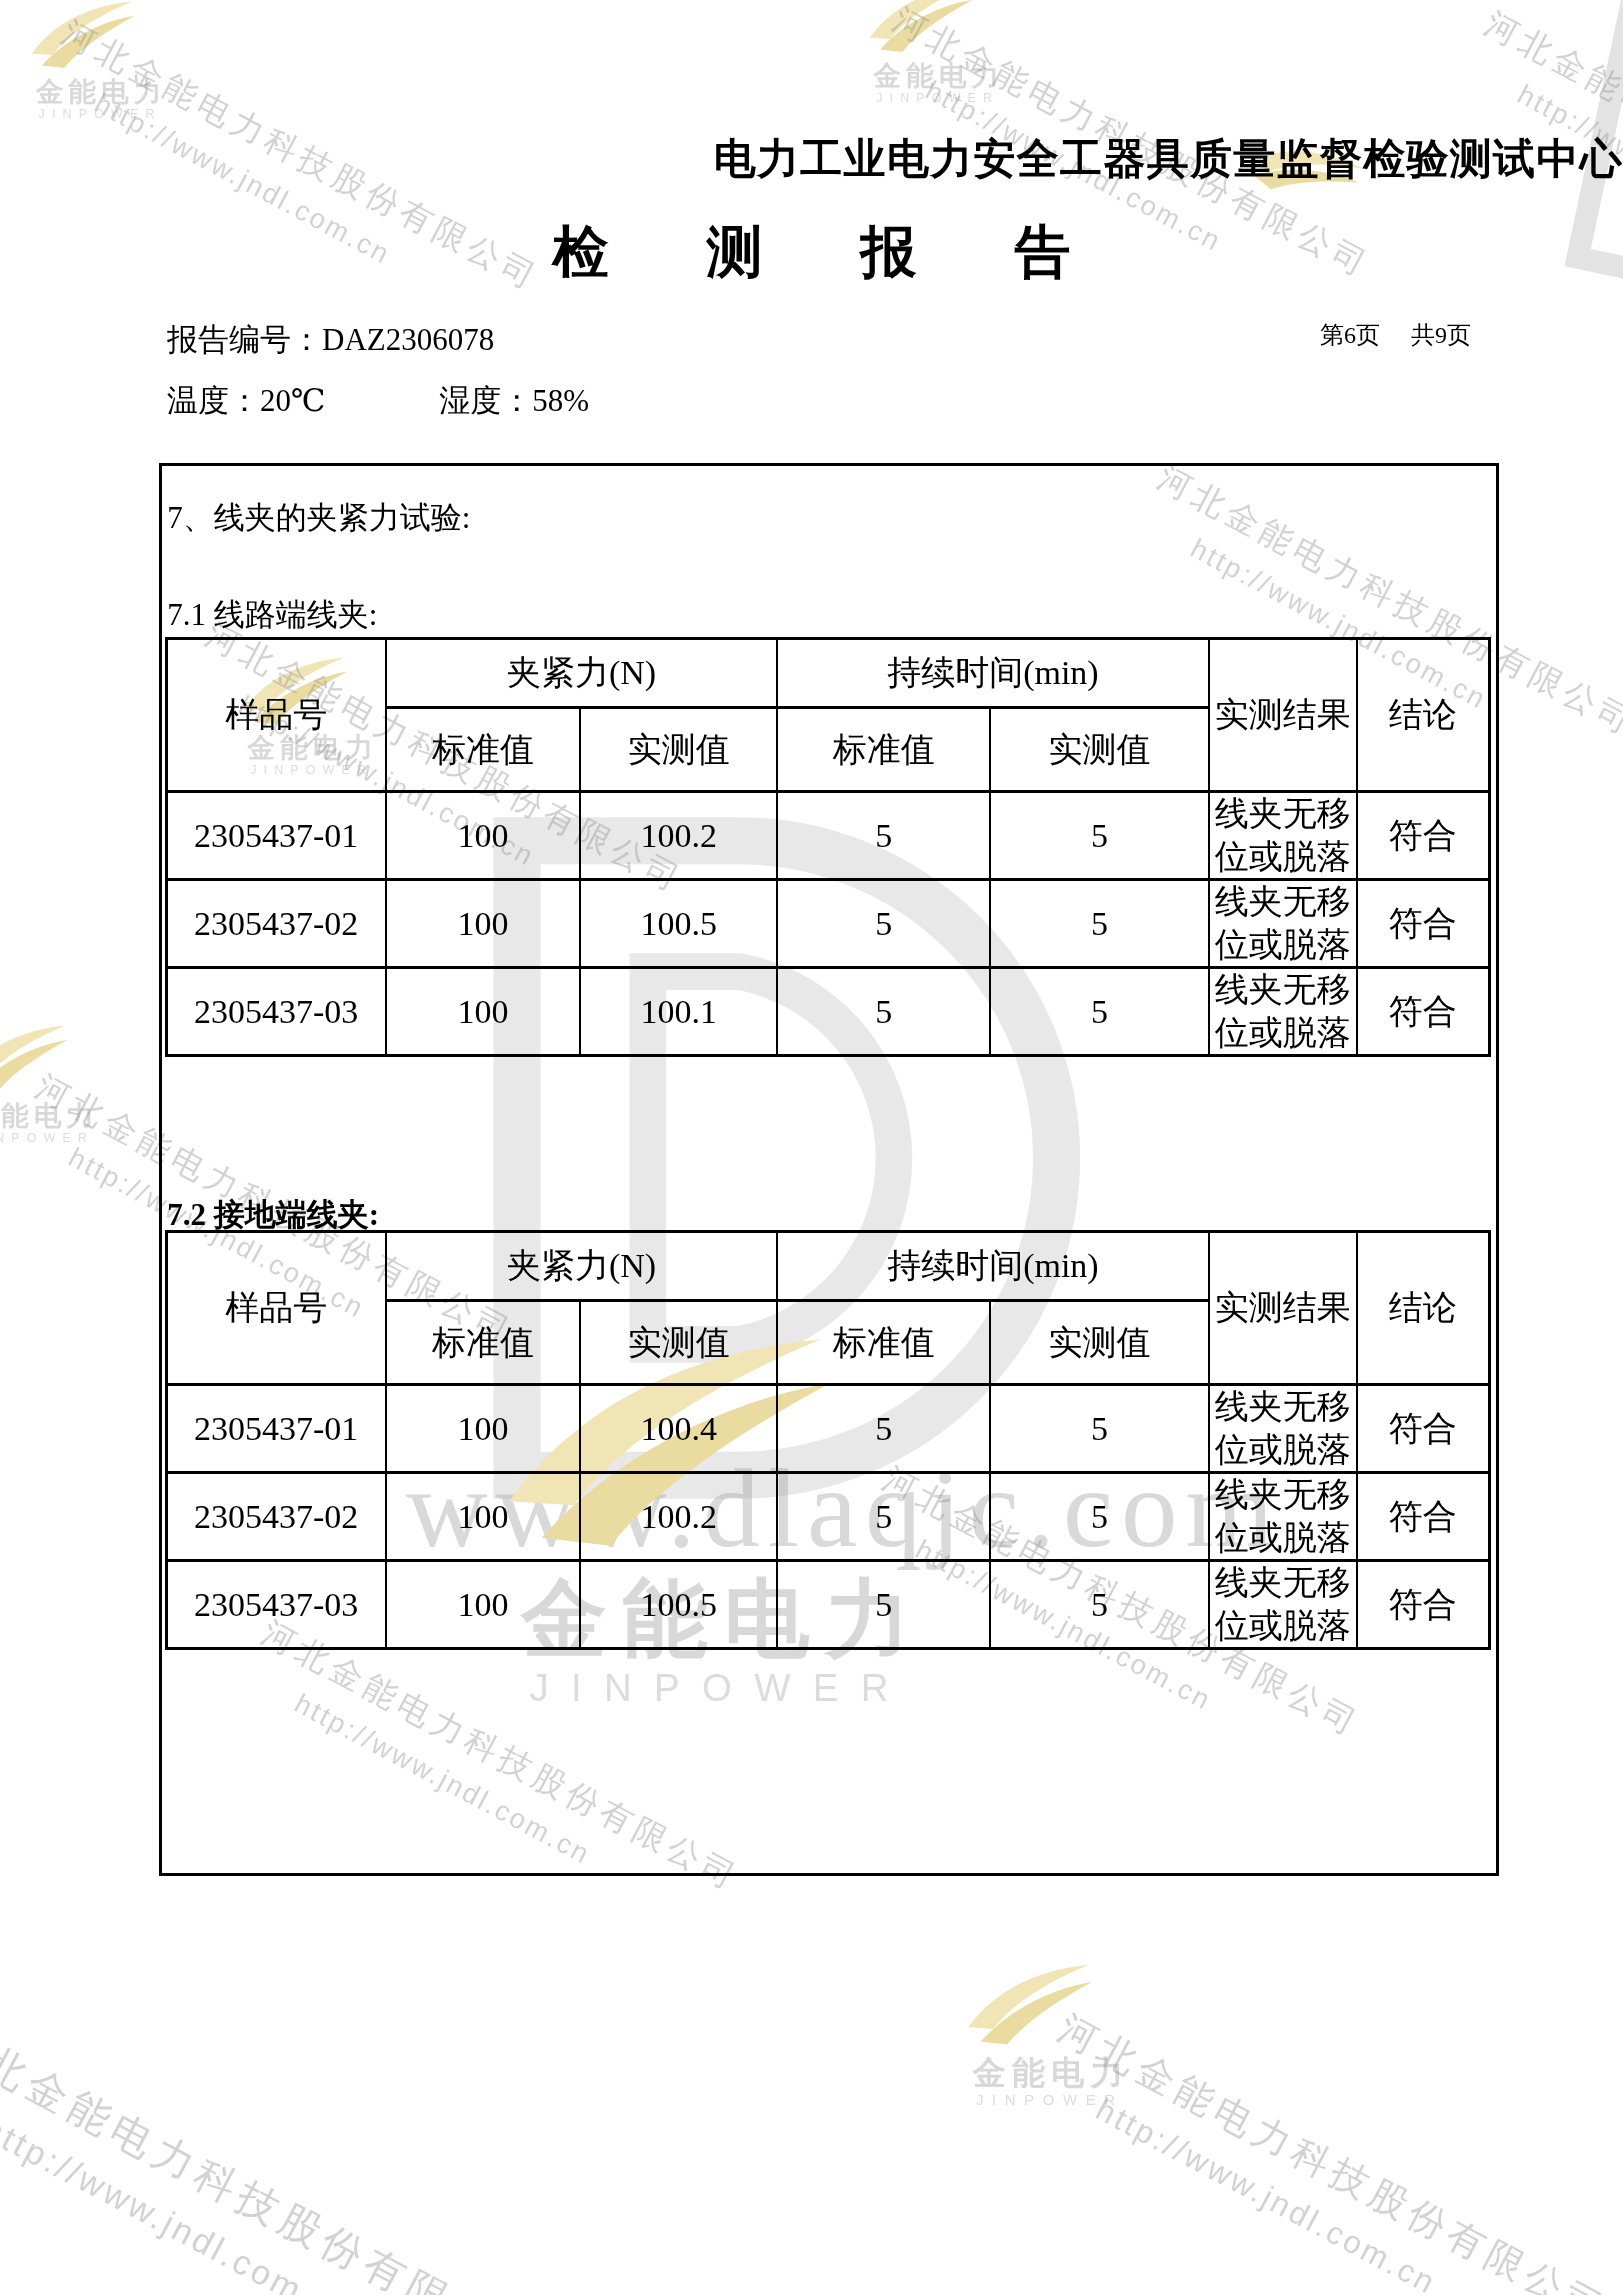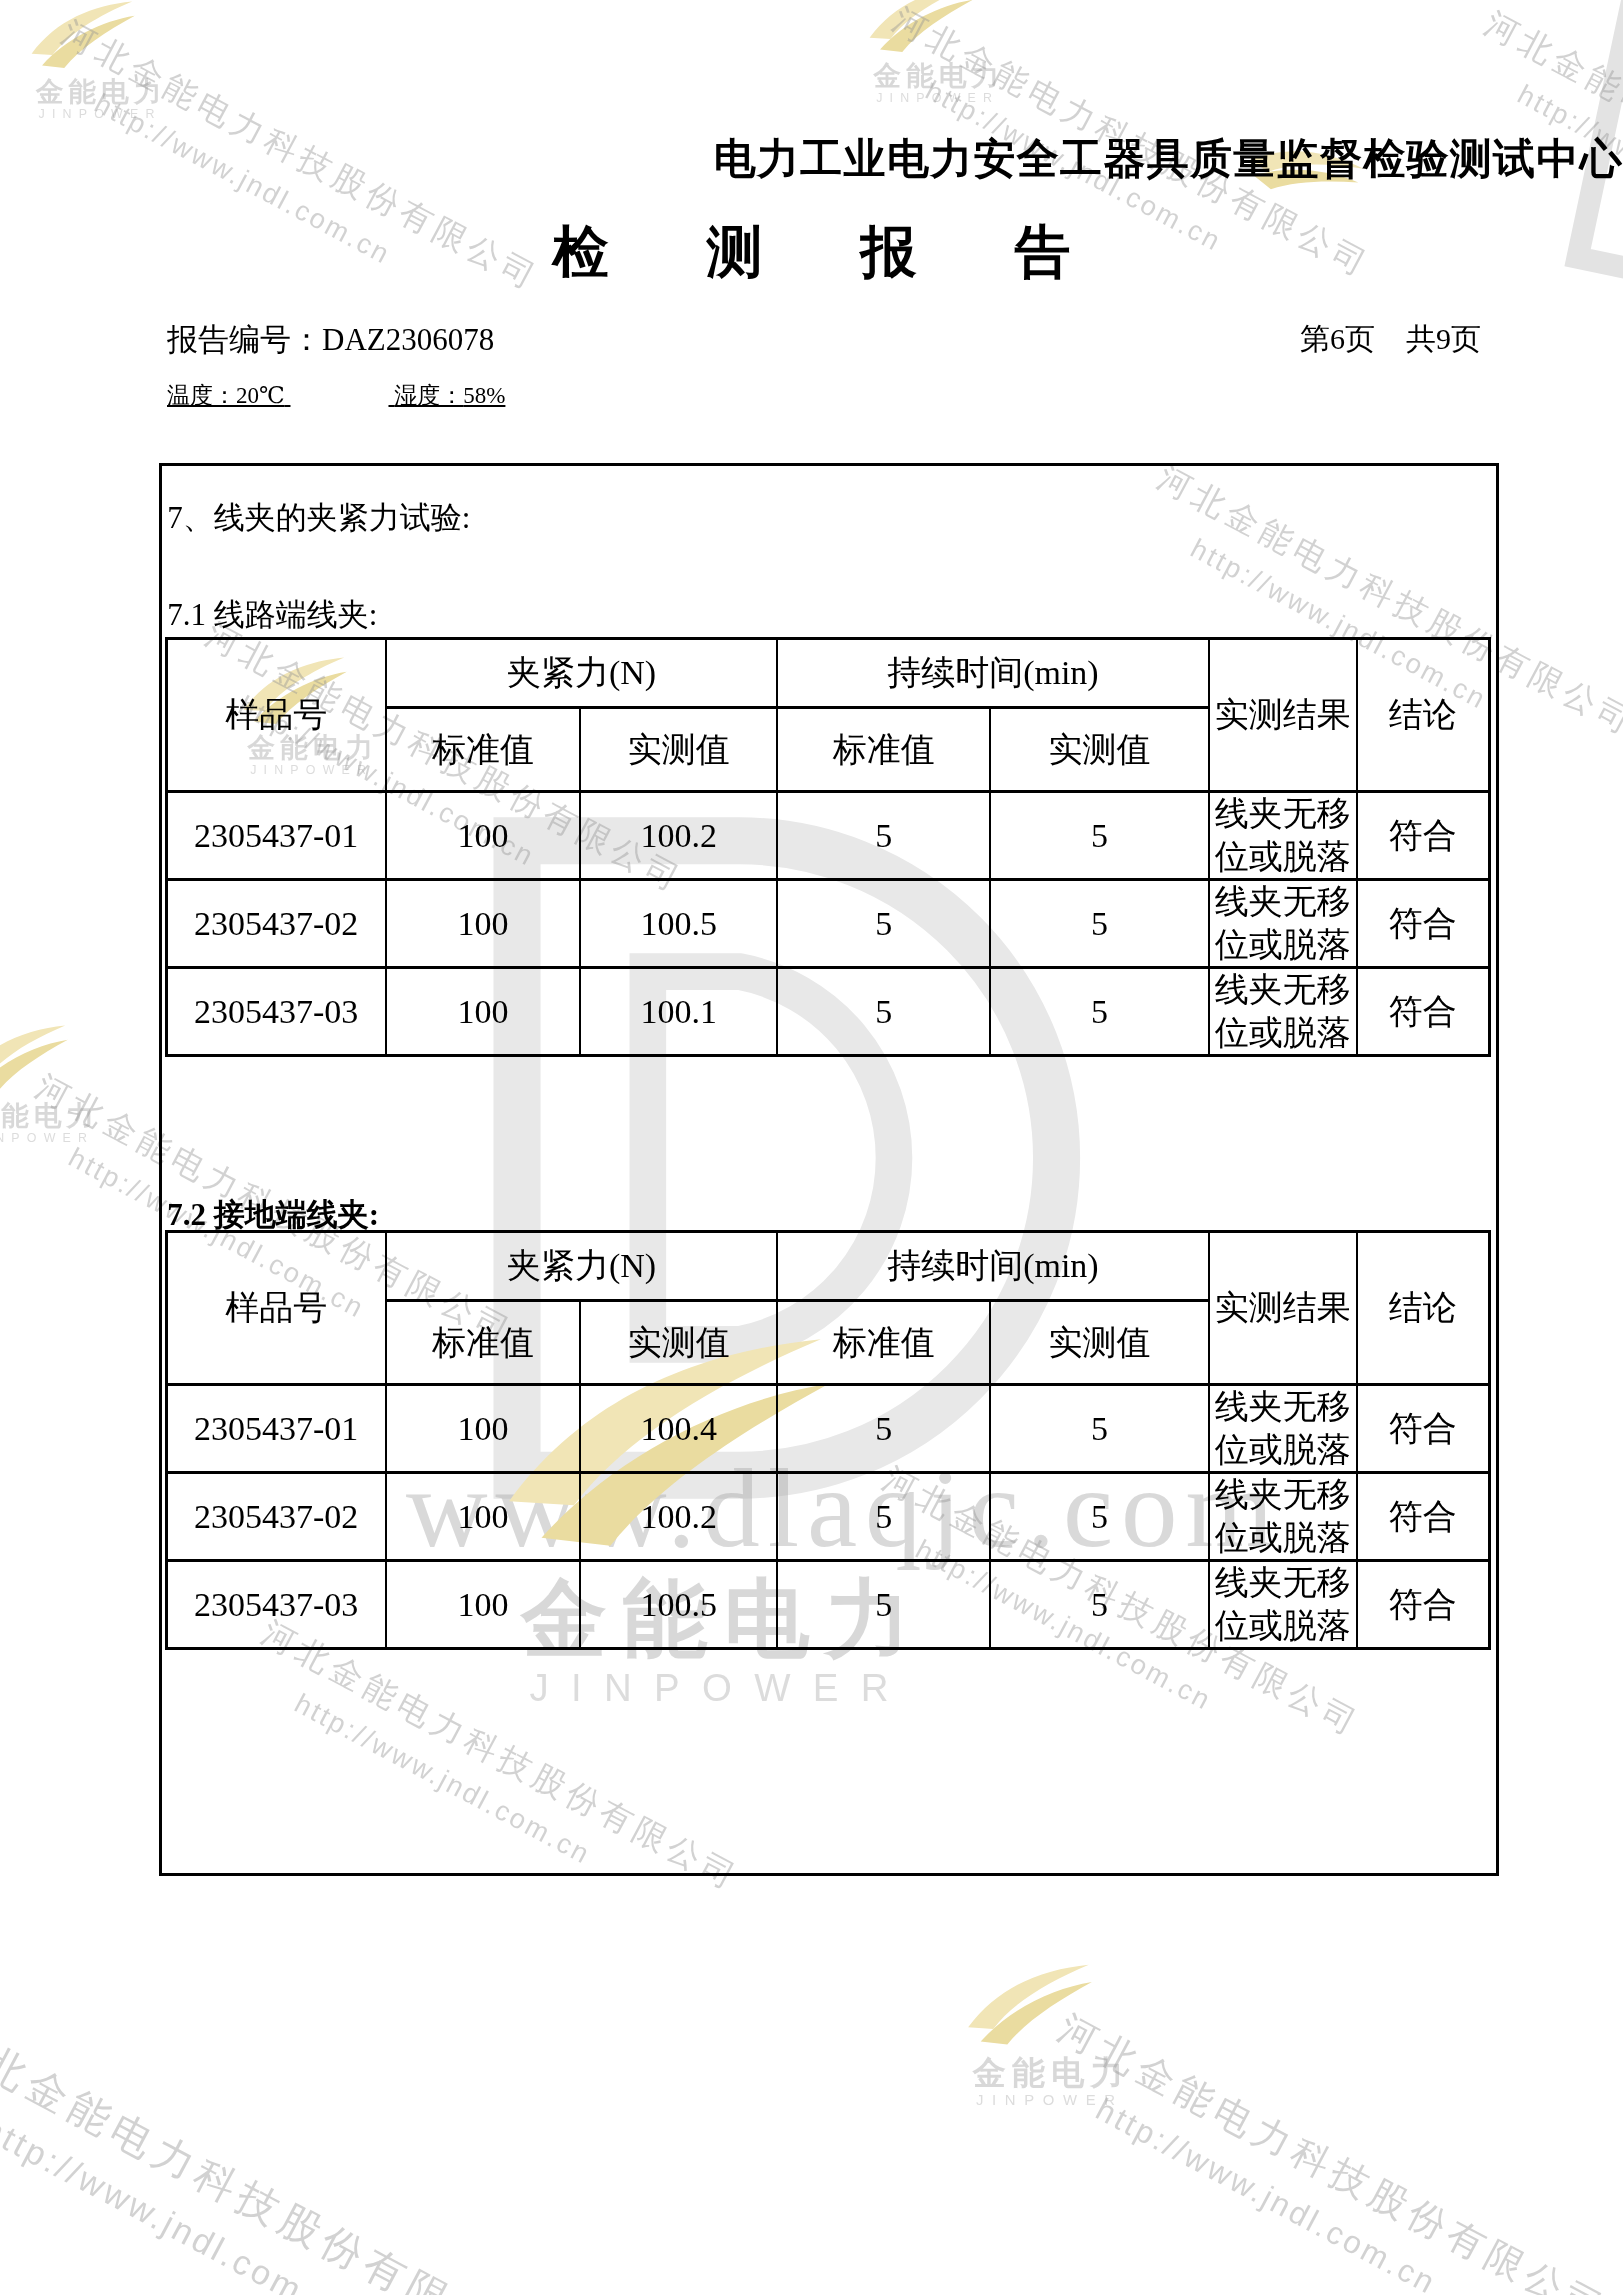--- a/index.html
+++ b/index.html
@@ -53,23 +53,23 @@
   .org-title{
     position:absolute;top:131px;left:0;width:100%;
     text-align:right;font-size:42px;font-weight:bold;letter-spacing:1.3px;
   }
   .report-title{
     position:absolute;top:215px;left:0;width:100%;
     box-sizing:border-box;padding-left:98px;
     text-align:center;font-size:56px;font-weight:bold;letter-spacing:98px;
   }
   .meta-row1{position:absolute;top:319px;left:167px;right:138px;font-size:31px;}
-  .meta-right{position:absolute;right:4px;top:0;font-size:30px;}
+  .meta-right{position:absolute;right:14px;top:0;font-size:24px;}
   .pagegap{display:inline-block;width:31px;}
-  .meta-row2{position:absolute;top:380px;left:167px;font-size:23px;text-decoration:underline;}
+  .meta-row2{position:absolute;top:380px;left:167px;font-size:31px;}
   .hum-gap{display:inline-block;width:98px;}
   .main-box{
     position:absolute;
     left:159px;top:463px;
     width:1334px;height:1407px;
     border:3.9px solid #000;
   }
   .sec-heading{position:absolute;left:5.2px;top:31px;font-size:31px;}
   .sub1{position:absolute;left:5.2px;top:128px;font-size:31px;}
   .sub2{position:absolute;left:5.2px;top:728px;font-size:31px;font-weight:bold;}

